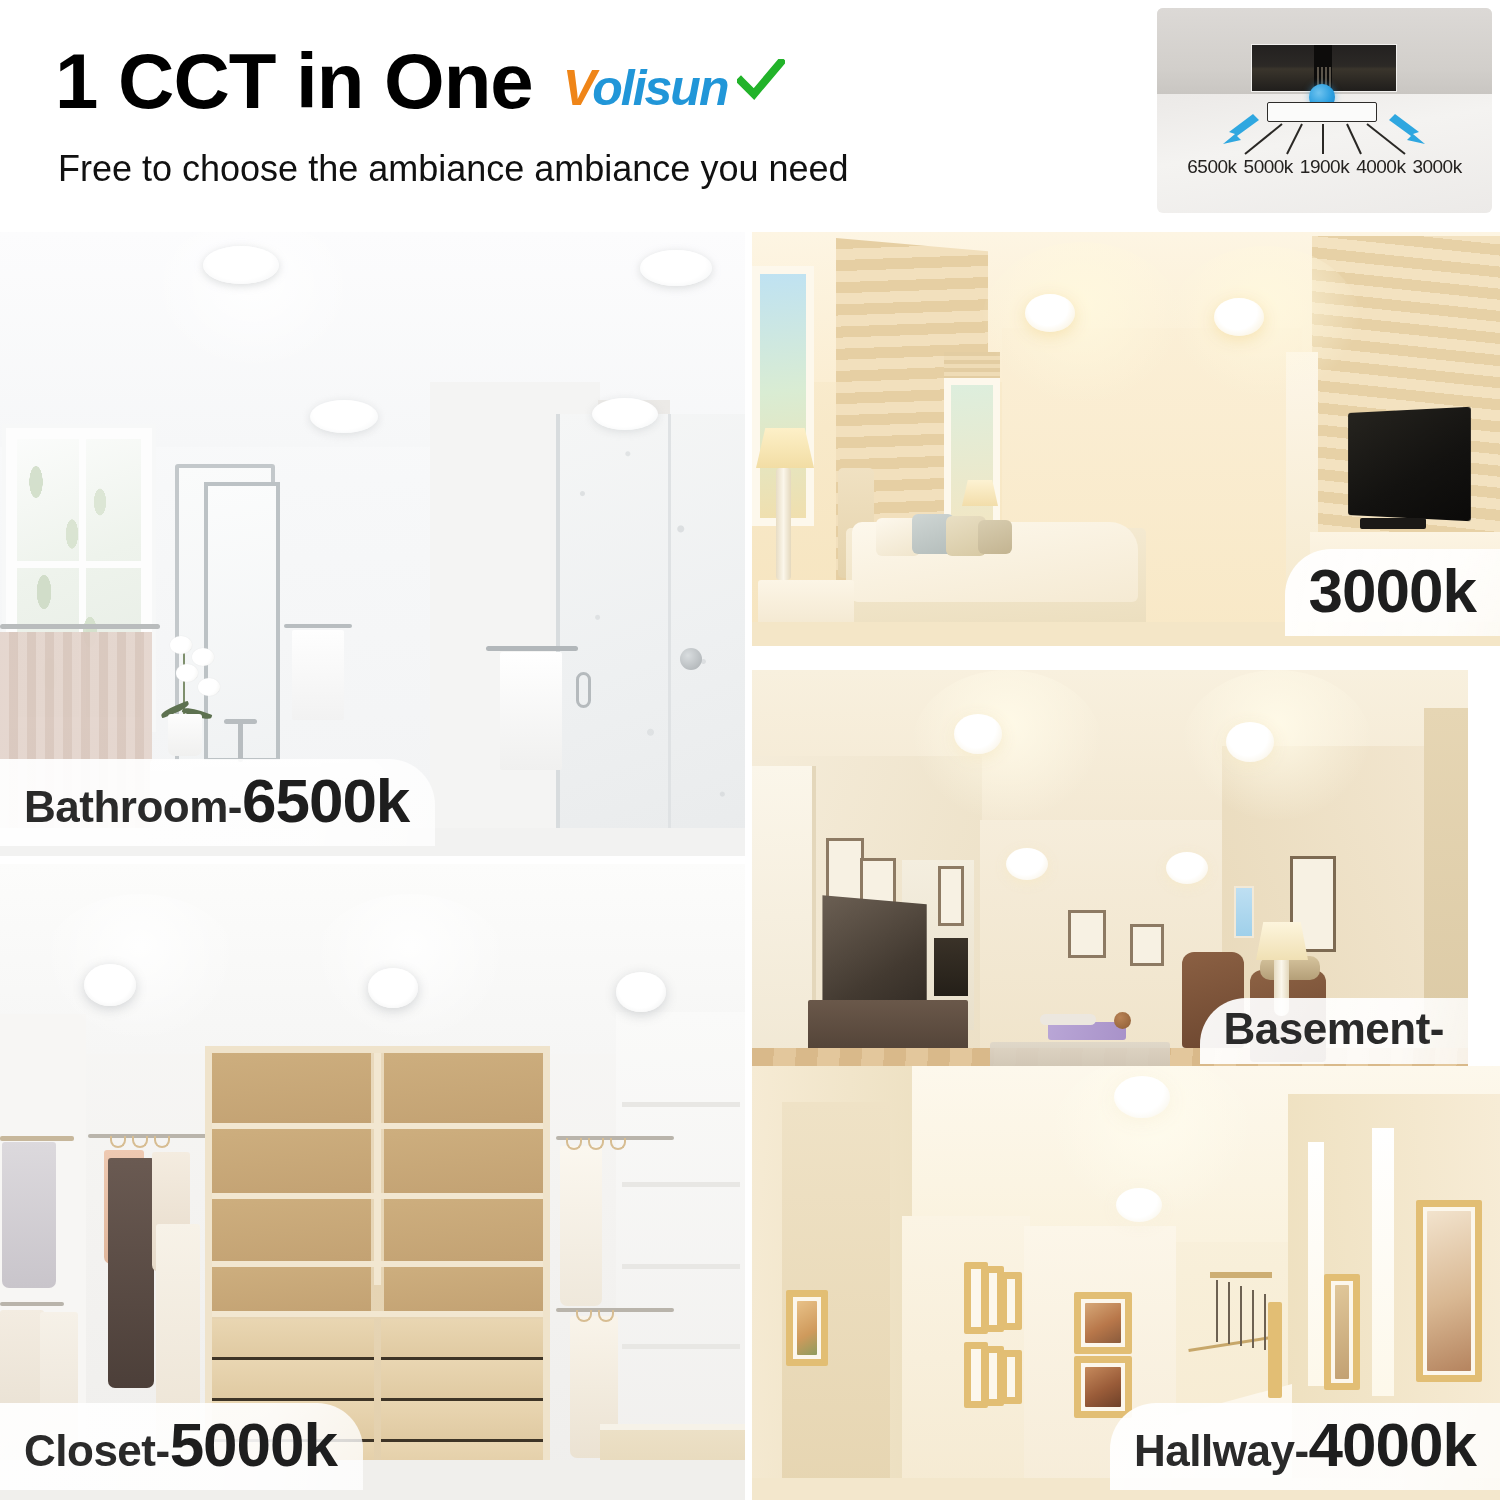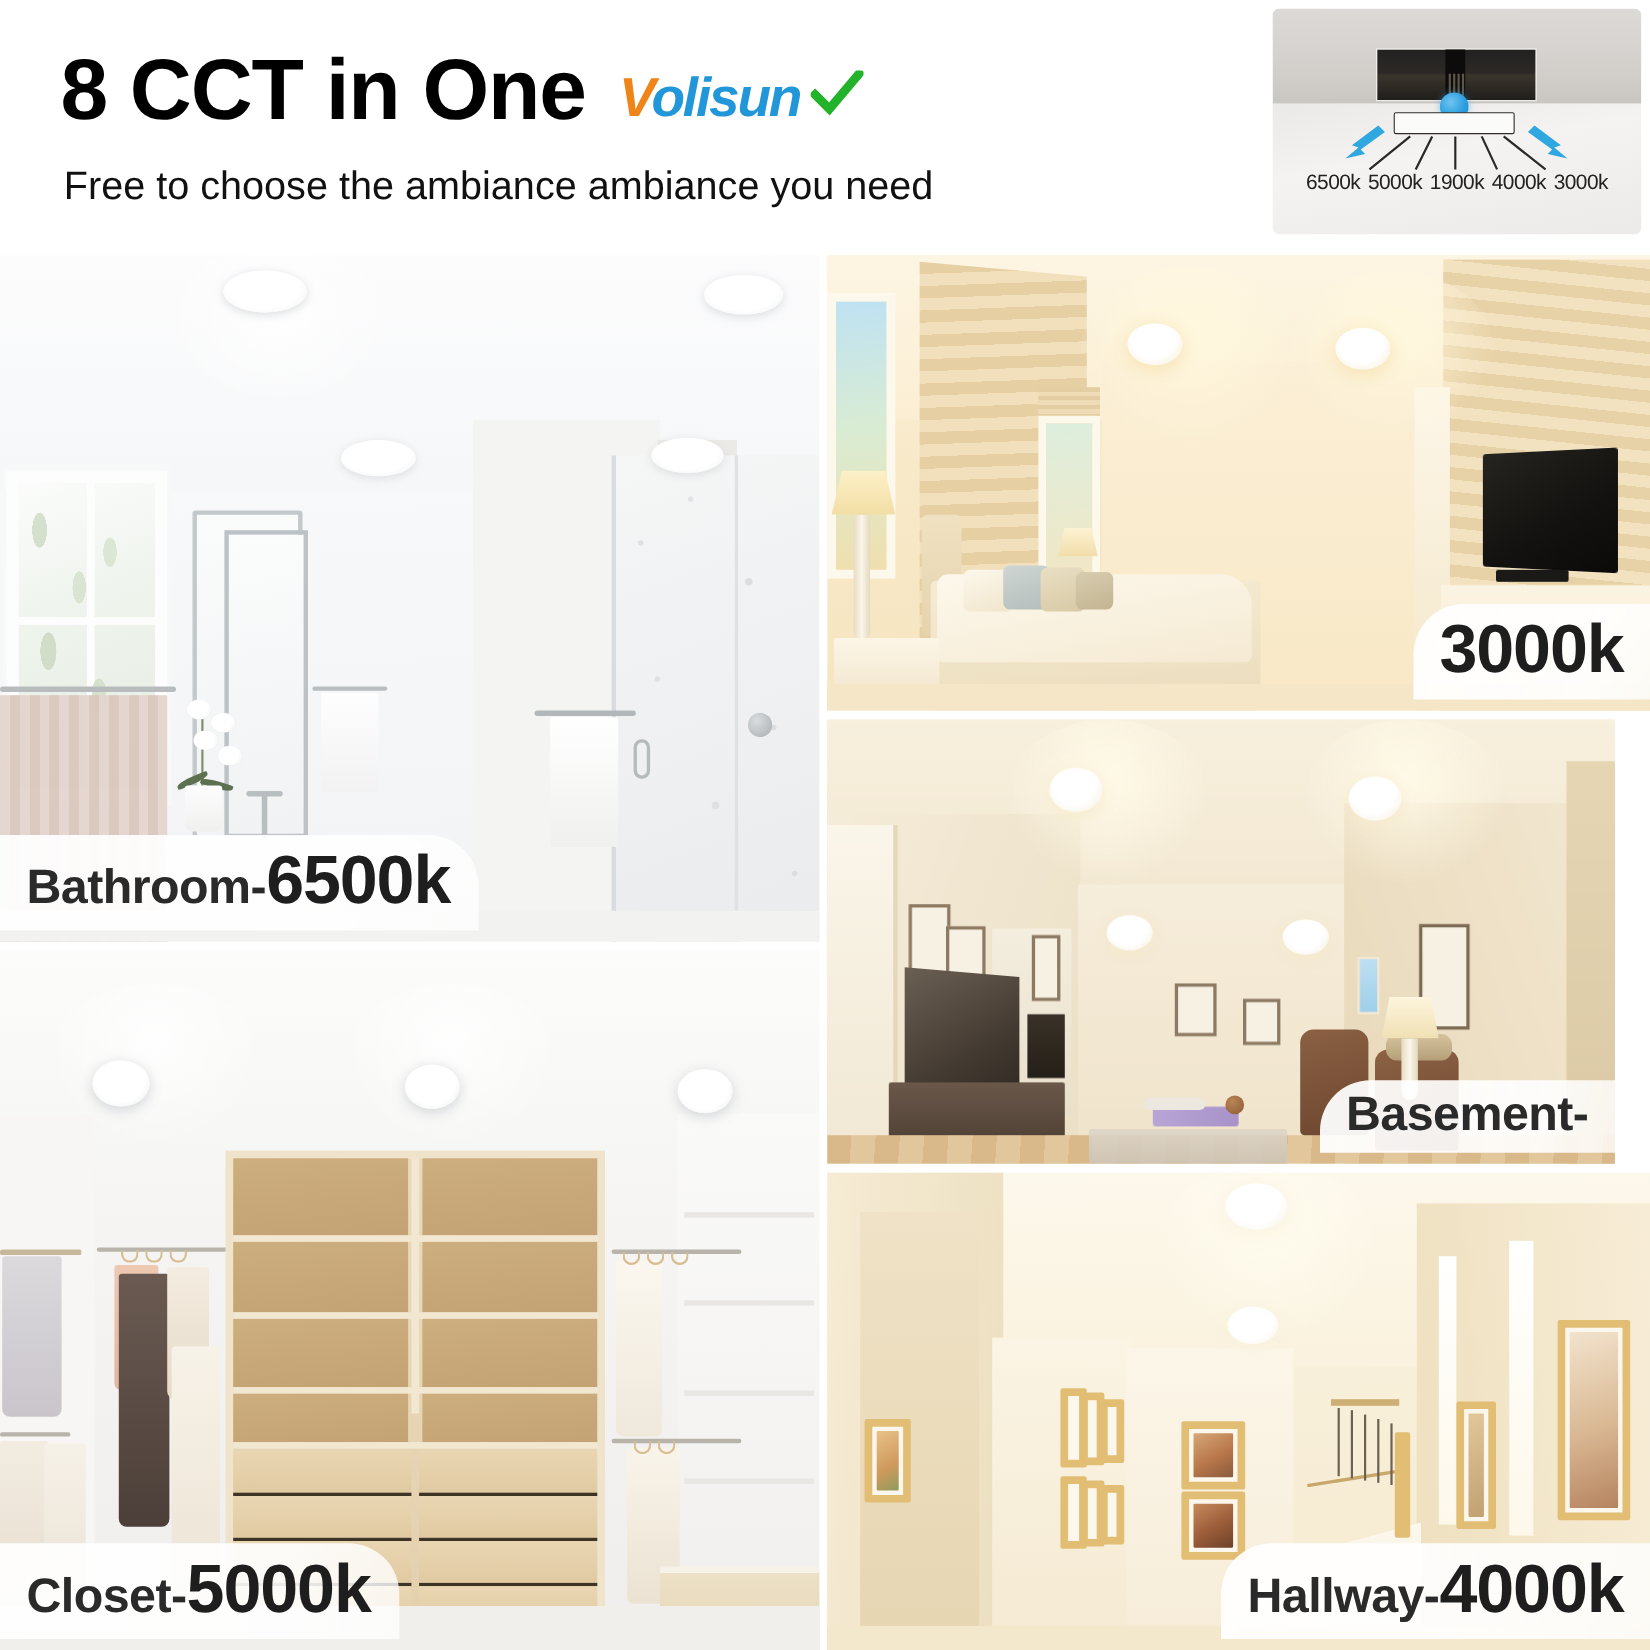--- a/index.html
+++ b/index.html
@@ -4,21 +4,21 @@
 <style>
   html,body{margin:0;padding:0;background:#fff;}
   body{width:1500px;height:1500px;overflow:hidden;font-family:"Liberation Sans",sans-serif;}
   .page{position:relative;width:1500px;height:1500px;background:#ffffff;}
 
   
   .header{position:absolute;left:0;top:0;width:1500px;height:232px;background:#ffffff;}
   .title-row{position:absolute;left:55px;top:42px;display:flex;align-items:center;}
   .title{font-size:78px;font-weight:700;color:#000;letter-spacing:-1px;line-height:1;
          font-family:"Liberation Sans",sans-serif;white-space:nowrap;}
-  .logo-wrap{display:flex;align-items:flex-end;margin-left:30px;margin-top:14px;}
+  .logo-wrap{display:flex;align-items:flex-start;margin-left:30px;margin-top:14px;}
   .logo{font-size:50px;font-weight:700;font-style:italic;line-height:1;letter-spacing:-2px;
         font-family:"Liberation Sans",sans-serif;}
   .logo .v{color:#ef8518;}
   .logo .rest{color:#2196d8;}
   .check{margin-left:10px;margin-top:-4px;}
   .subtitle{position:absolute;left:58px;top:148px;font-size:36px;font-weight:500;color:#111;
             font-family:"Liberation Sans",sans-serif;white-space:nowrap;}
 
   
   .cct-box{position:absolute;left:1157px;top:8px;width:335px;height:205px;border-radius:6px;
@@ -42,21 +42,21 @@
 
   
   .grid{position:absolute;left:0;top:232px;width:1500px;height:1268px;}
   .panel{position:absolute;overflow:hidden;}
 
   
   .p-bath  {left:0px;   top:0px;   width:745px; height:624px;}
   .p-closet{left:0px;   top:632px; width:745px; height:636px;}
   
   .p-bed   {left:752px; top:0px;   width:748px; height:414px;}
-  .p-base  {left:752px; top:422px; width:716px; height:404px;}
+  .p-base  {left:752px; top:438px; width:716px; height:404px;}
   .p-hall  {left:752px; top:834px; width:748px; height:434px;}
 
   
   .cap{position:absolute;display:flex;align-items:baseline;
        background:linear-gradient(100deg,rgba(255,255,255,.94) 0%,rgba(255,255,255,.90) 72%,rgba(255,255,255,.78) 100%);
        padding:6px 26px 10px 24px;white-space:nowrap;}
   .cap .room{font-size:44px;font-weight:700;color:#2a2a2a;font-family:"Liberation Sans",sans-serif;letter-spacing:-.5px;}
   .cap .kelv{font-size:62px;font-weight:700;color:#1e1e1e;font-family:"Liberation Sans",sans-serif;letter-spacing:-1px;}
   .cap-left {left:-14px;  bottom:10px; border-radius:0 46px 0 0;padding-left:38px;}
   .cap-right{right:-14px; bottom:10px; border-radius:46px 0 0 0;padding-right:38px;}
@@ -270,21 +270,21 @@
   .light{position:absolute;border-radius:50%;}
   .glow{position:absolute;border-radius:50%;pointer-events:none;}
 </style>
 </head>
 <body>
 
 <div class="page">
 
   <div class="header">
     <div class="title-row">
-      <div class="title">8 CCT in One</div>
+      <div class="title">1 CCT in One</div>
       <div class="logo-wrap">
         <div class="logo"><span class="v">V</span><span class="rest">olisun</span></div>
         <span class="check">
           <svg width="48" height="44" viewBox="0 0 48 44">
               <path d="M4 22 L17 35 L44 3" stroke="#22b32a" stroke-width="8" fill="none" stroke-linecap="square"></path>
             </svg>
         </span>
       </div>
     </div>
     <div class="subtitle">Free to choose the ambiance ambiance you need</div>

